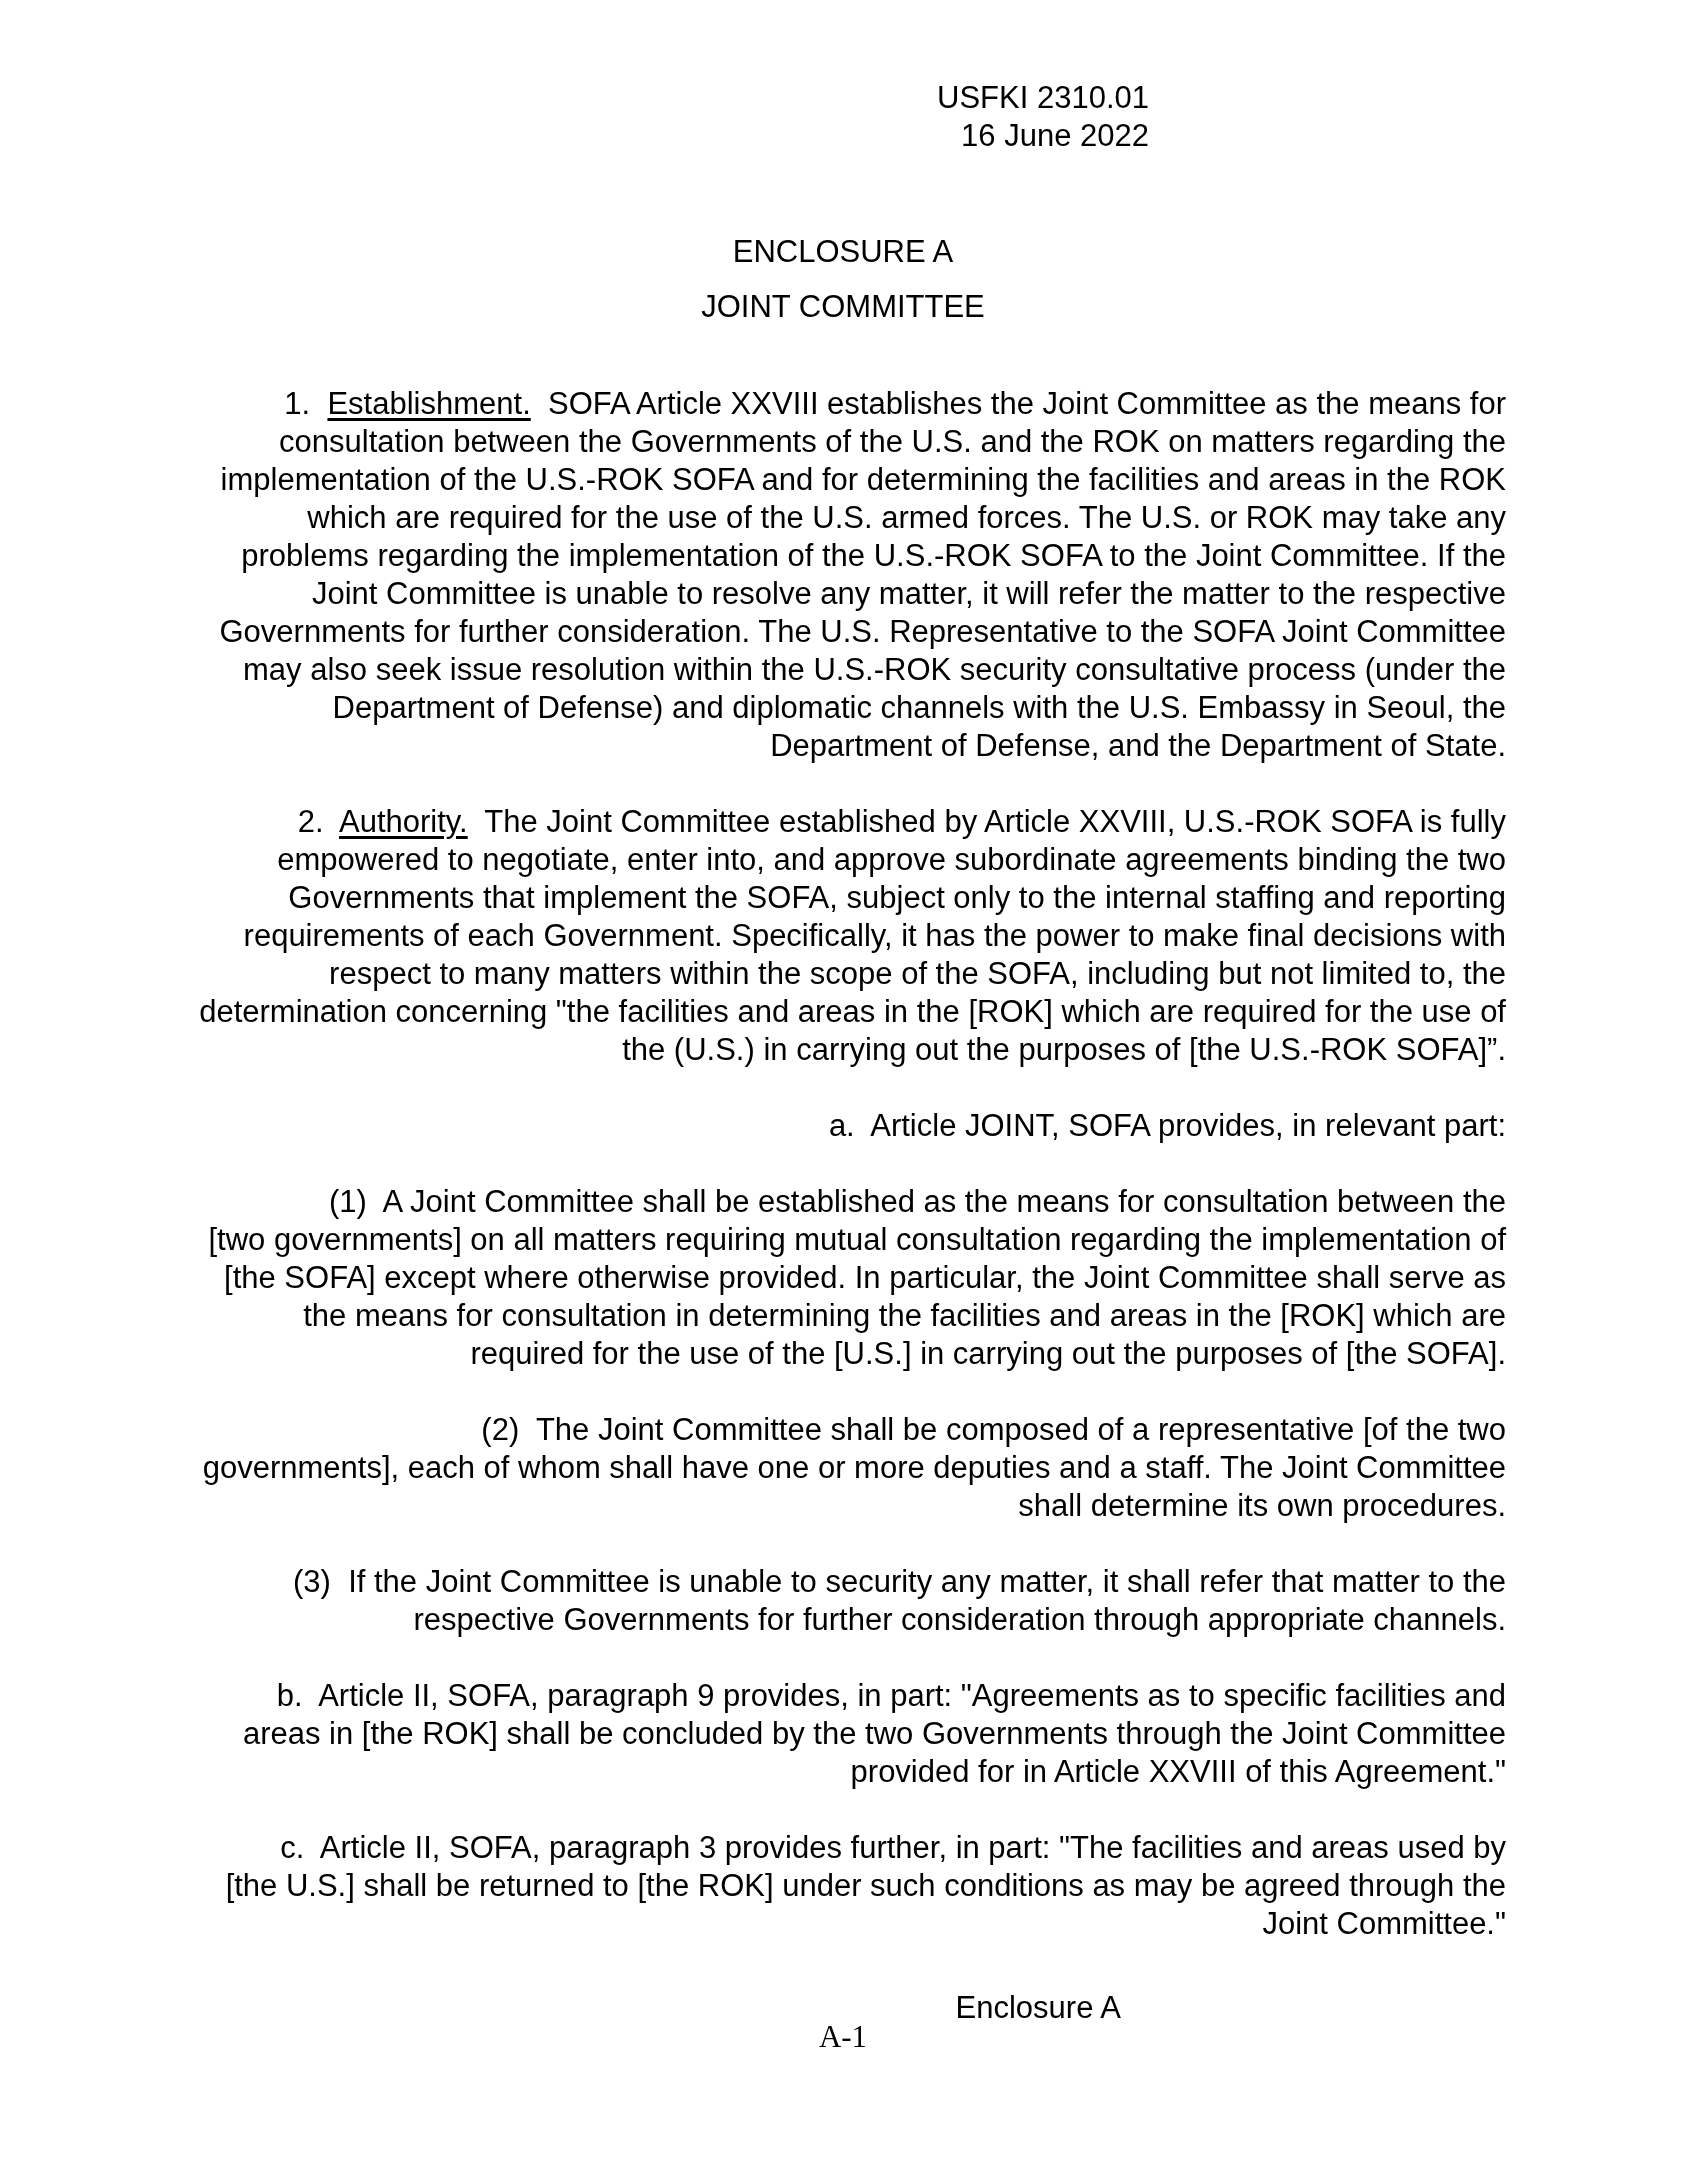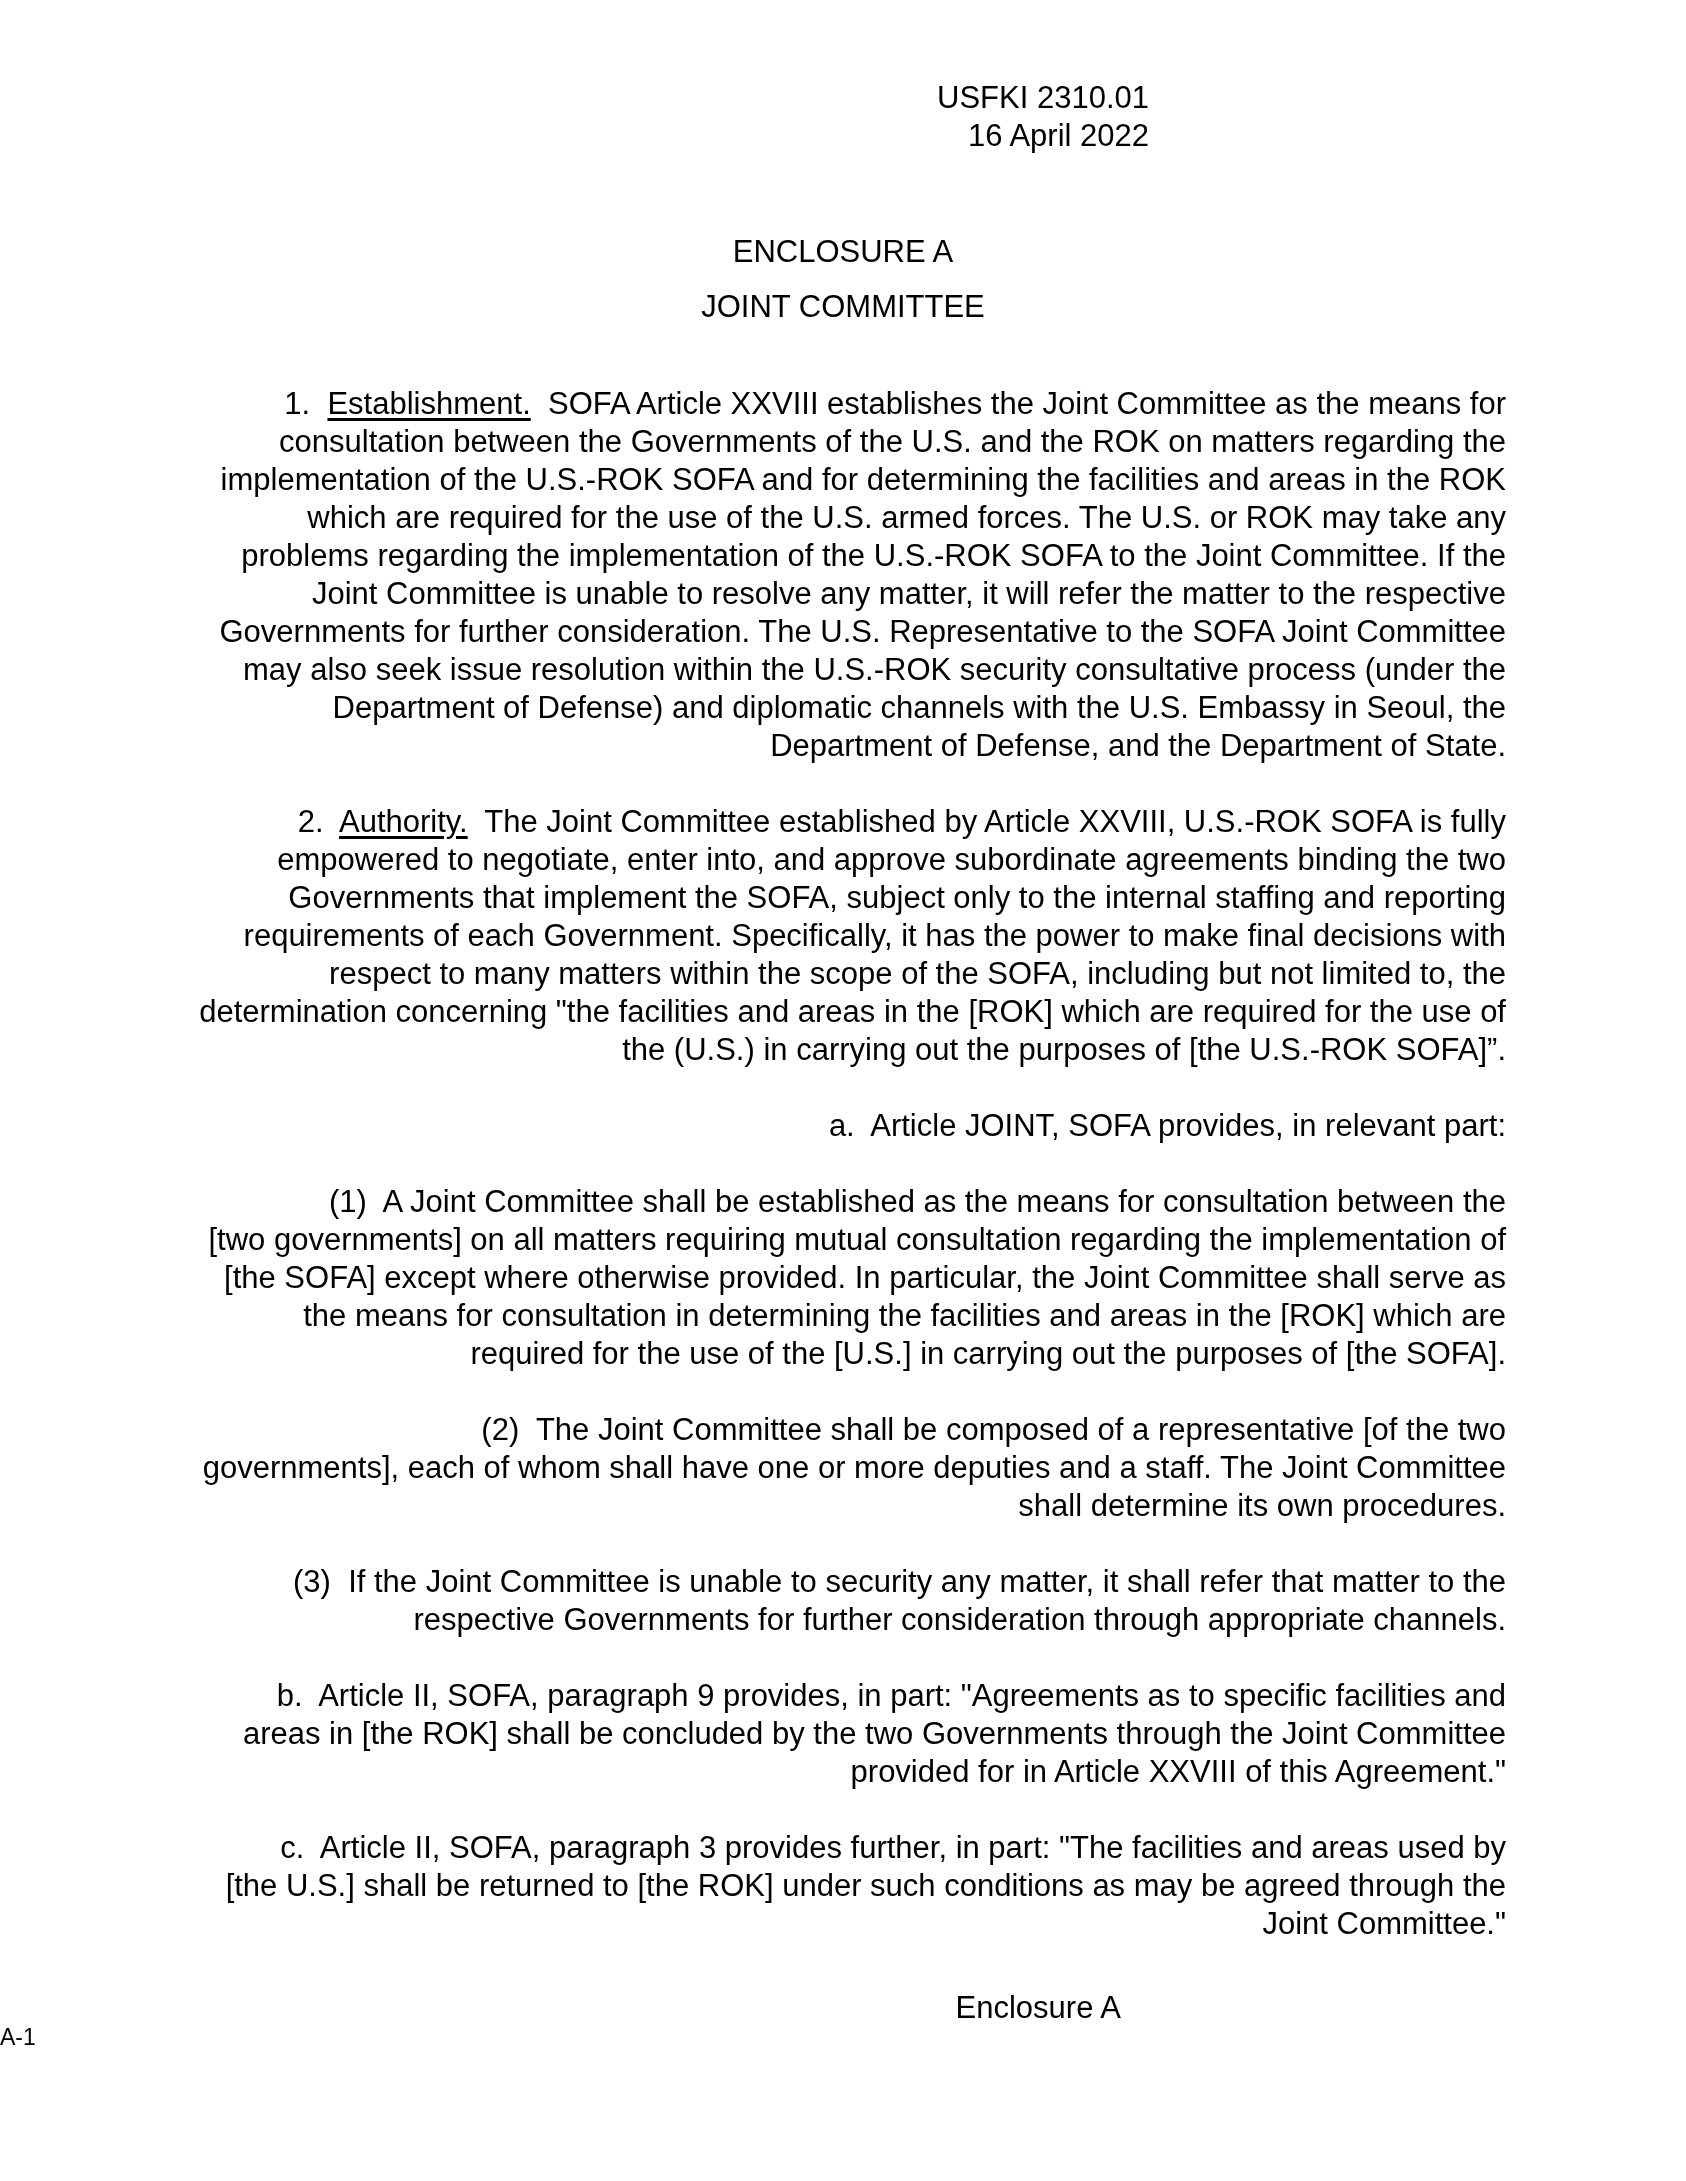--- a/index.html
+++ b/index.html
@@ -11,28 +11,28 @@
   .hdr2 { top: 117px; }
   .center-title { position: absolute; left: 0; width: 1686px; text-align: center; font-size: 31px; line-height: 38px; }
   .t1 { top: 233px; }
   .t2 { top: 288px; }
   .body { position: absolute; left: 184px; width: 1322px; top: 385px; font-size: 31px; line-height: 38px; }
   .body p { margin: 0 0 38px 0; text-align: right; }
   .u { text-decoration: underline; text-underline-offset: 3.7px; }
   .ind1 { padding-left: 50px; }
   .ind2 { text-indent: 99px; }
   .footer-encl { position: absolute; right: 230px; top: 1989px; font-size: 31px; line-height: 38px; }
-  .footer-page { position: absolute; left: 0; width: 1686px; top: 2018px; font-size: 23px; line-height: 38px; }
+  .footer-page { position: absolute; left: 0; width: 1686px; text-align: center; top: 2018px; font-size: 31px; line-height: 38px; font-family: Liberation Serif, serif; }
 </style>
 </head>
 <body>
 
 <div class="page">
   <div class="hdr hdr1">USFKI 2310.01</div>
-  <div class="hdr hdr2">16 April 2022</div>
+  <div class="hdr hdr2">16 June 2022</div>
 
   <div class="center-title t1">ENCLOSURE A</div>
   <div class="center-title t2">JOINT COMMITTEE</div>
 
   <div class="body">
     <p><span>1.</span>&nbsp; <span class="u">Establishment.</span>&nbsp; <span>SOFA Article XXVIII establishes the Joint Committee as the means for consultation between the Governments of the U.S. and the ROK on matters regarding the implementation of the U.S.-ROK SOFA and for determining the facilities and areas in the ROK which are required for the use of the U.S. armed forces.  The U.S. or ROK may take any problems regarding the implementation of the U.S.-ROK SOFA to the Joint Committee.  If the Joint Committee is unable to resolve any matter, it will refer the matter to the respective Governments for further consideration.  The U.S. Representative to the SOFA Joint Committee may also seek issue resolution within the U.S.-ROK security consultative process (under the Department of Defense) and diplomatic channels with the U.S. Embassy in Seoul, the Department of Defense, and the Department of State.</span></p>
 
     <p><span>2.</span>&nbsp; <span class="u">Authority.</span>&nbsp; <span>The Joint Committee established by Article XXVIII, U.S.-ROK SOFA is fully empowered to negotiate, enter into, and approve subordinate agreements binding the two Governments that implement the SOFA, subject only to the internal staffing and reporting requirements of each Government.  Specifically, it has the power to make final decisions with respect to many matters within the scope of the SOFA, including but not limited to, the determination concerning "the facilities and areas in the [ROK] which are required for the use of the (U.S.) in carrying out the purposes of [the U.S.-ROK SOFA]”.</span></p>
 
     <p class="ind1"><span>a.</span>&nbsp; <span>Article JOINT, SOFA provides, in relevant part:</span></p>

